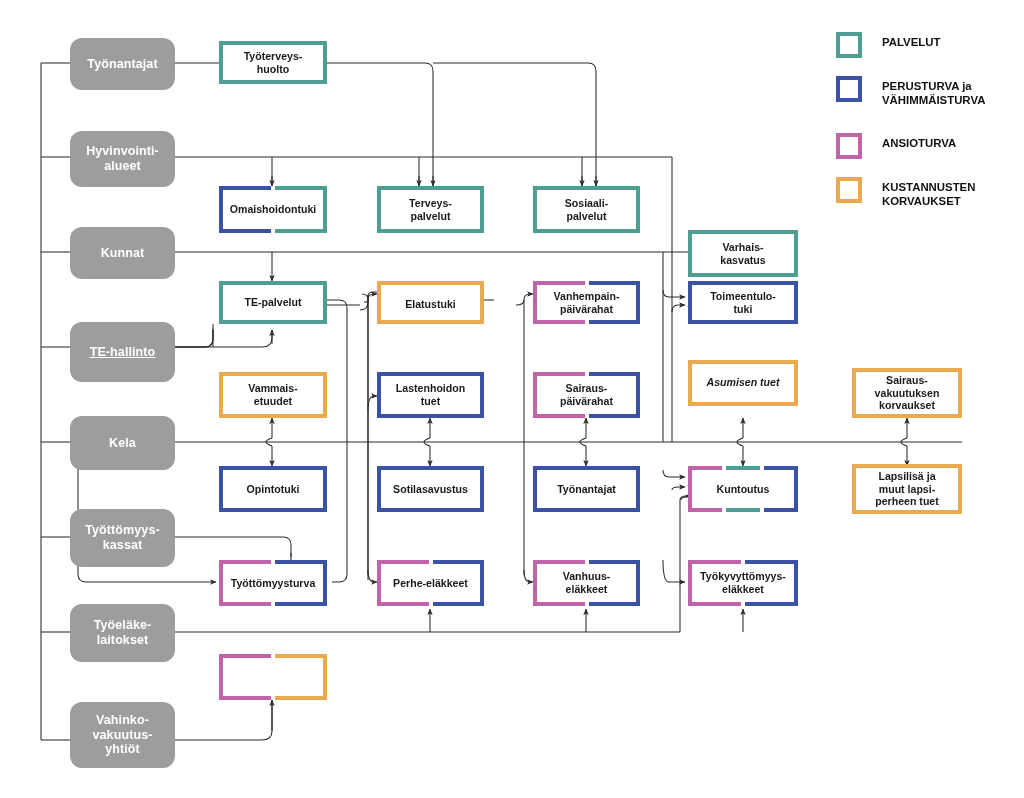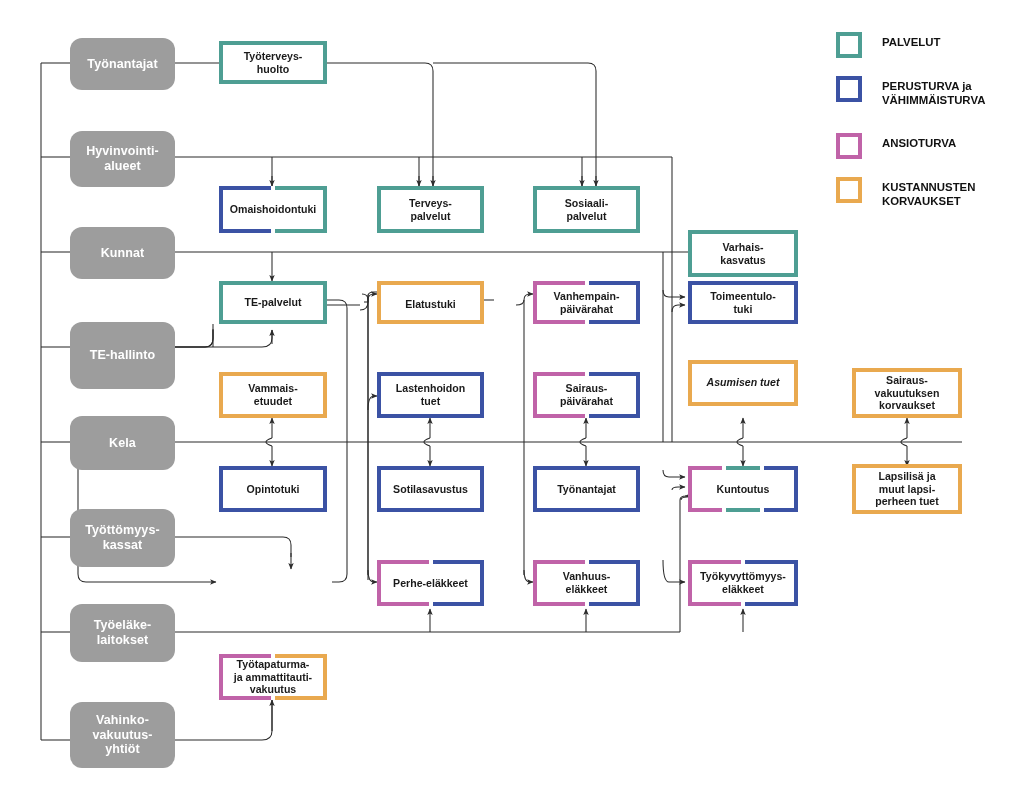--- a/index.html
+++ b/index.html
@@ -166,21 +166,21 @@
 
   <div class="actor" style="left:70px;top:38px;width:105px;height:52px;">
     <span>Työnantajat</span>
   </div>
   <div class="actor" style="left:70px;top:131px;width:105px;height:56px;">
     <span>Hyvinvointi-<br>alueet</span>
   </div>
   <div class="actor" style="left:70px;top:227px;width:105px;height:52px;">
     <span>Kunnat</span>
   </div>
-  <div class="actor" style="left:70px;top:322px;width:105px;height:67px;">
+  <div class="actor" style="left:70px;top:322px;width:105px;height:60px;text-decoration:underline;">
     <span>TE-hallinto</span>
   </div>
   <div class="actor" style="left:70px;top:416px;width:105px;height:54px;">
     <span>Kela</span>
   </div>
   <div class="actor" style="left:70px;top:509px;width:105px;height:58px;">
     <span>Työttömyys-<br>kassat</span>
   </div>
   <div class="actor" style="left:70px;top:604px;width:105px;height:58px;">
     <span>Työeläke-<br>laitokset</span>
@@ -330,20 +330,29 @@
       <div class="seg" style="left: 76px; top: 42px; width: 34px; height: 4px; background: rgb(59, 82, 164);"></div>
     </div>
   <div class="node" style="left:852px;top:464px;width:110px;height:50px;">
     <span class="lbl">Lapsilisä ja<br>muut lapsi-<br>perheen tuet</span>
   <div class="seg" style="left: 0px; top: 0px; width: 4px; height: 50px; background: rgb(233, 169, 79);"></div>
       <div class="seg" style="left: 106px; top: 0px; width: 4px; height: 50px; background: rgb(233, 169, 79);"></div>
       <div class="seg" style="left: 0px; top: 0px; width: 110px; height: 4px; background: rgb(233, 169, 79);"></div>
       <div class="seg" style="left: 0px; top: 46px; width: 110px; height: 4px; background: rgb(233, 169, 79);"></div>
     </div>
 
+  <div class="node" style="left:219px;top:560px;width:108px;height:46px;">
+    <span class="lbl">Työttömyysturva</span>
+  <div class="seg" style="left: 0px; top: 0px; width: 4px; height: 46px; background: rgb(192, 99, 168);"></div>
+      <div class="seg" style="left: 104px; top: 0px; width: 4px; height: 46px; background: rgb(59, 82, 164);"></div>
+      <div class="seg" style="left: 0px; top: 0px; width: 52px; height: 4px; background: rgb(192, 99, 168);"></div>
+      <div class="seg" style="left: 0px; top: 42px; width: 52px; height: 4px; background: rgb(192, 99, 168);"></div>
+      <div class="seg" style="left: 56px; top: 0px; width: 52px; height: 4px; background: rgb(59, 82, 164);"></div>
+      <div class="seg" style="left: 56px; top: 42px; width: 52px; height: 4px; background: rgb(59, 82, 164);"></div>
+    </div>
   <div class="node" style="left:377px;top:560px;width:107px;height:46px;">
     <span class="lbl">Perhe-eläkkeet</span>
   <div class="seg" style="left: 0px; top: 0px; width: 4px; height: 46px; background: rgb(192, 99, 168);"></div>
       <div class="seg" style="left: 103px; top: 0px; width: 4px; height: 46px; background: rgb(59, 82, 164);"></div>
       <div class="seg" style="left: 0px; top: 0px; width: 51.5px; height: 4px; background: rgb(192, 99, 168);"></div>
       <div class="seg" style="left: 0px; top: 42px; width: 51.5px; height: 4px; background: rgb(192, 99, 168);"></div>
       <div class="seg" style="left: 55.5px; top: 0px; width: 51.5px; height: 4px; background: rgb(59, 82, 164);"></div>
       <div class="seg" style="left: 55.5px; top: 42px; width: 51.5px; height: 4px; background: rgb(59, 82, 164);"></div>
     </div>
   <div class="node" style="left:533px;top:560px;width:107px;height:46px;">
@@ -359,21 +368,20 @@
     <span class="lbl">Työkyvyttömyys-<br>eläkkeet</span>
   <div class="seg" style="left: 0px; top: 0px; width: 4px; height: 46px; background: rgb(192, 99, 168);"></div>
       <div class="seg" style="left: 106px; top: 0px; width: 4px; height: 46px; background: rgb(59, 82, 164);"></div>
       <div class="seg" style="left: 0px; top: 0px; width: 53px; height: 4px; background: rgb(192, 99, 168);"></div>
       <div class="seg" style="left: 0px; top: 42px; width: 53px; height: 4px; background: rgb(192, 99, 168);"></div>
       <div class="seg" style="left: 57px; top: 0px; width: 53px; height: 4px; background: rgb(59, 82, 164);"></div>
       <div class="seg" style="left: 57px; top: 42px; width: 53px; height: 4px; background: rgb(59, 82, 164);"></div>
     </div>
 
   <div class="node" style="left:219px;top:654px;width:108px;height:46px;">
-    <span class="lbl">Työtapaturma-<br>ja ammattitauti-<br>vakuutus</span>
   <div class="seg" style="left: 0px; top: 0px; width: 4px; height: 46px; background: rgb(192, 99, 168);"></div>
       <div class="seg" style="left: 104px; top: 0px; width: 4px; height: 46px; background: rgb(233, 169, 79);"></div>
       <div class="seg" style="left: 0px; top: 0px; width: 52px; height: 4px; background: rgb(192, 99, 168);"></div>
       <div class="seg" style="left: 0px; top: 42px; width: 52px; height: 4px; background: rgb(192, 99, 168);"></div>
       <div class="seg" style="left: 56px; top: 0px; width: 52px; height: 4px; background: rgb(233, 169, 79);"></div>
       <div class="seg" style="left: 56px; top: 42px; width: 52px; height: 4px; background: rgb(233, 169, 79);"></div>
     </div>
 
   <div class="legend" style="left:836px;top:32px;width:180px;height:190px;">
     <div class="legend-row" style="top:0px;left:0px;">

